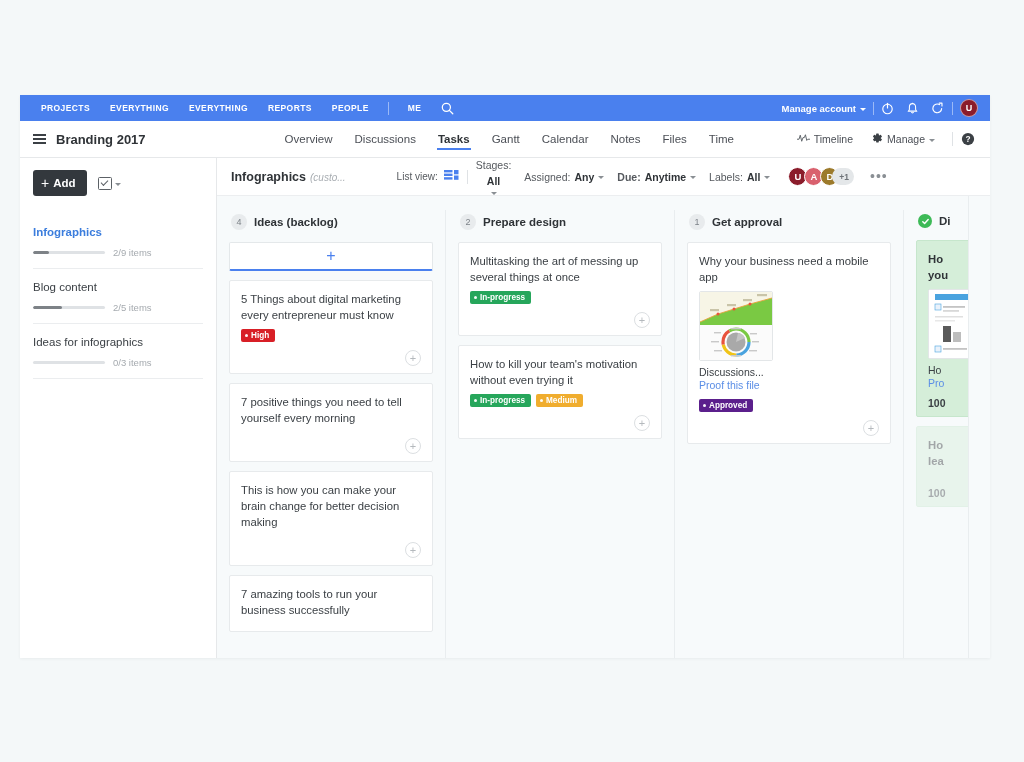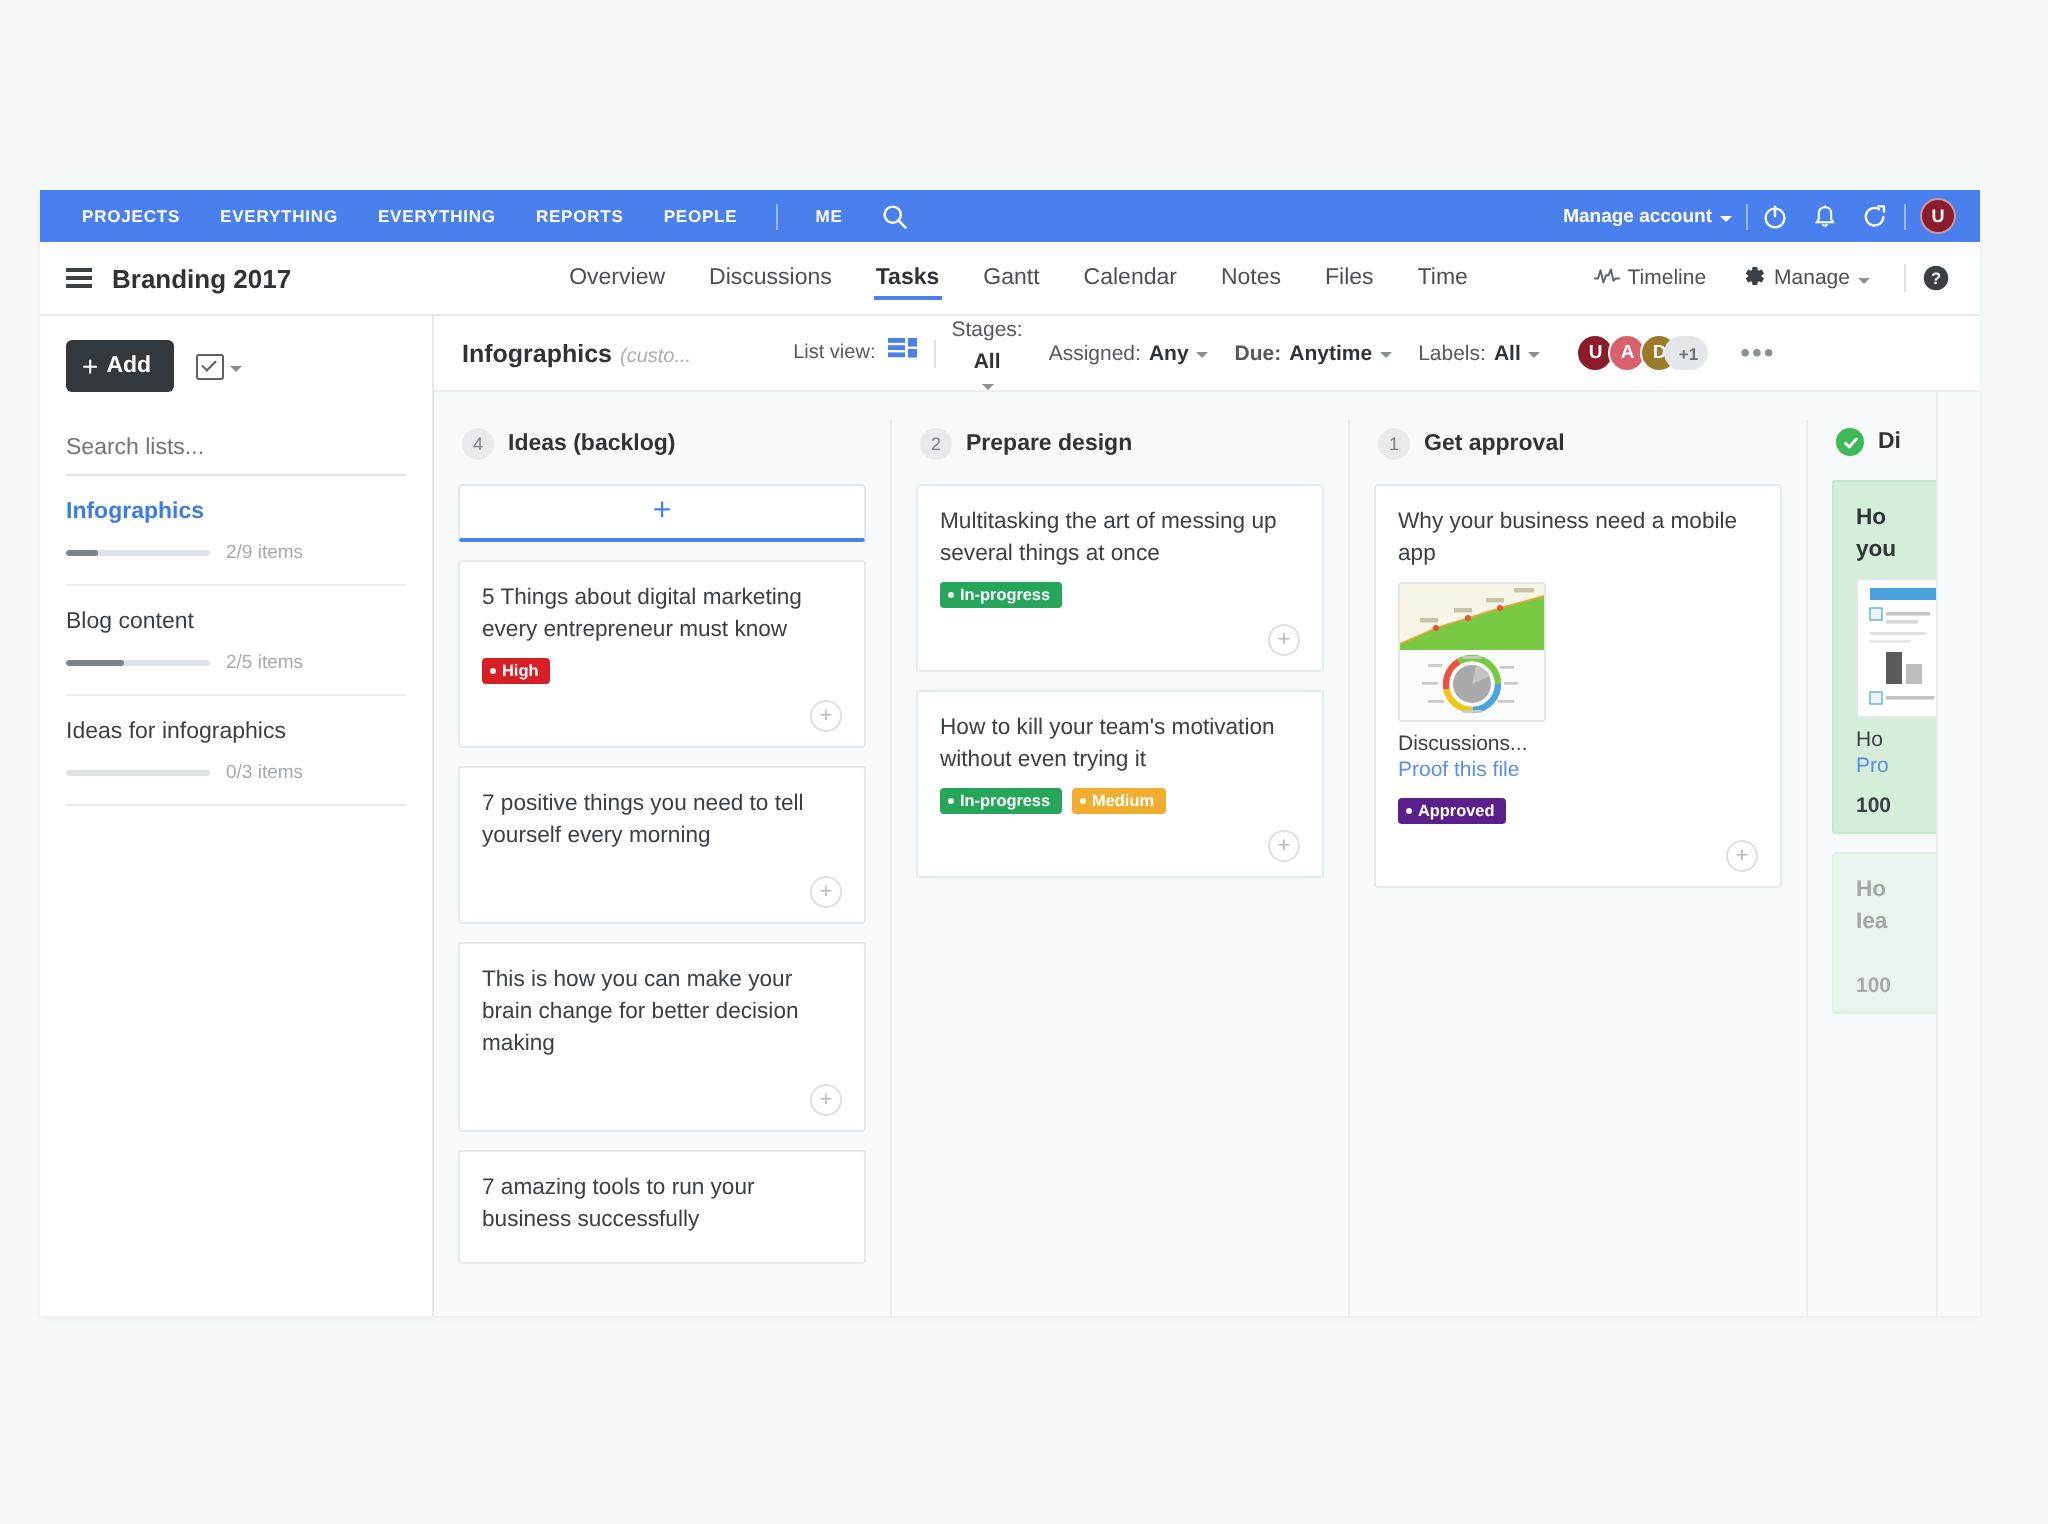--- a/index.html
+++ b/index.html
@@ -402,21 +402,20 @@
       <div class="sb-top">
         <button class="add-btn">
           <span class="plus-glyph">+</span>
           <span>Add</span>
         </button>
         <div class="chk-drop">
           <span class="chk-box"></span>
           <span class="caret-d"></span>
         </div>
       </div>
-      <input class="search-lists" placeholder="Search lists..." style="">
 
       <div class="list-item active">
         <div class="list-name">Infographics</div>
         <div class="list-meta">
           <span class="prog-track">
               <span class="prog-fill" style="width:22%"></span>
             </span>
           <span class="list-count">2/9 items</span>
         </div>
       </div>

